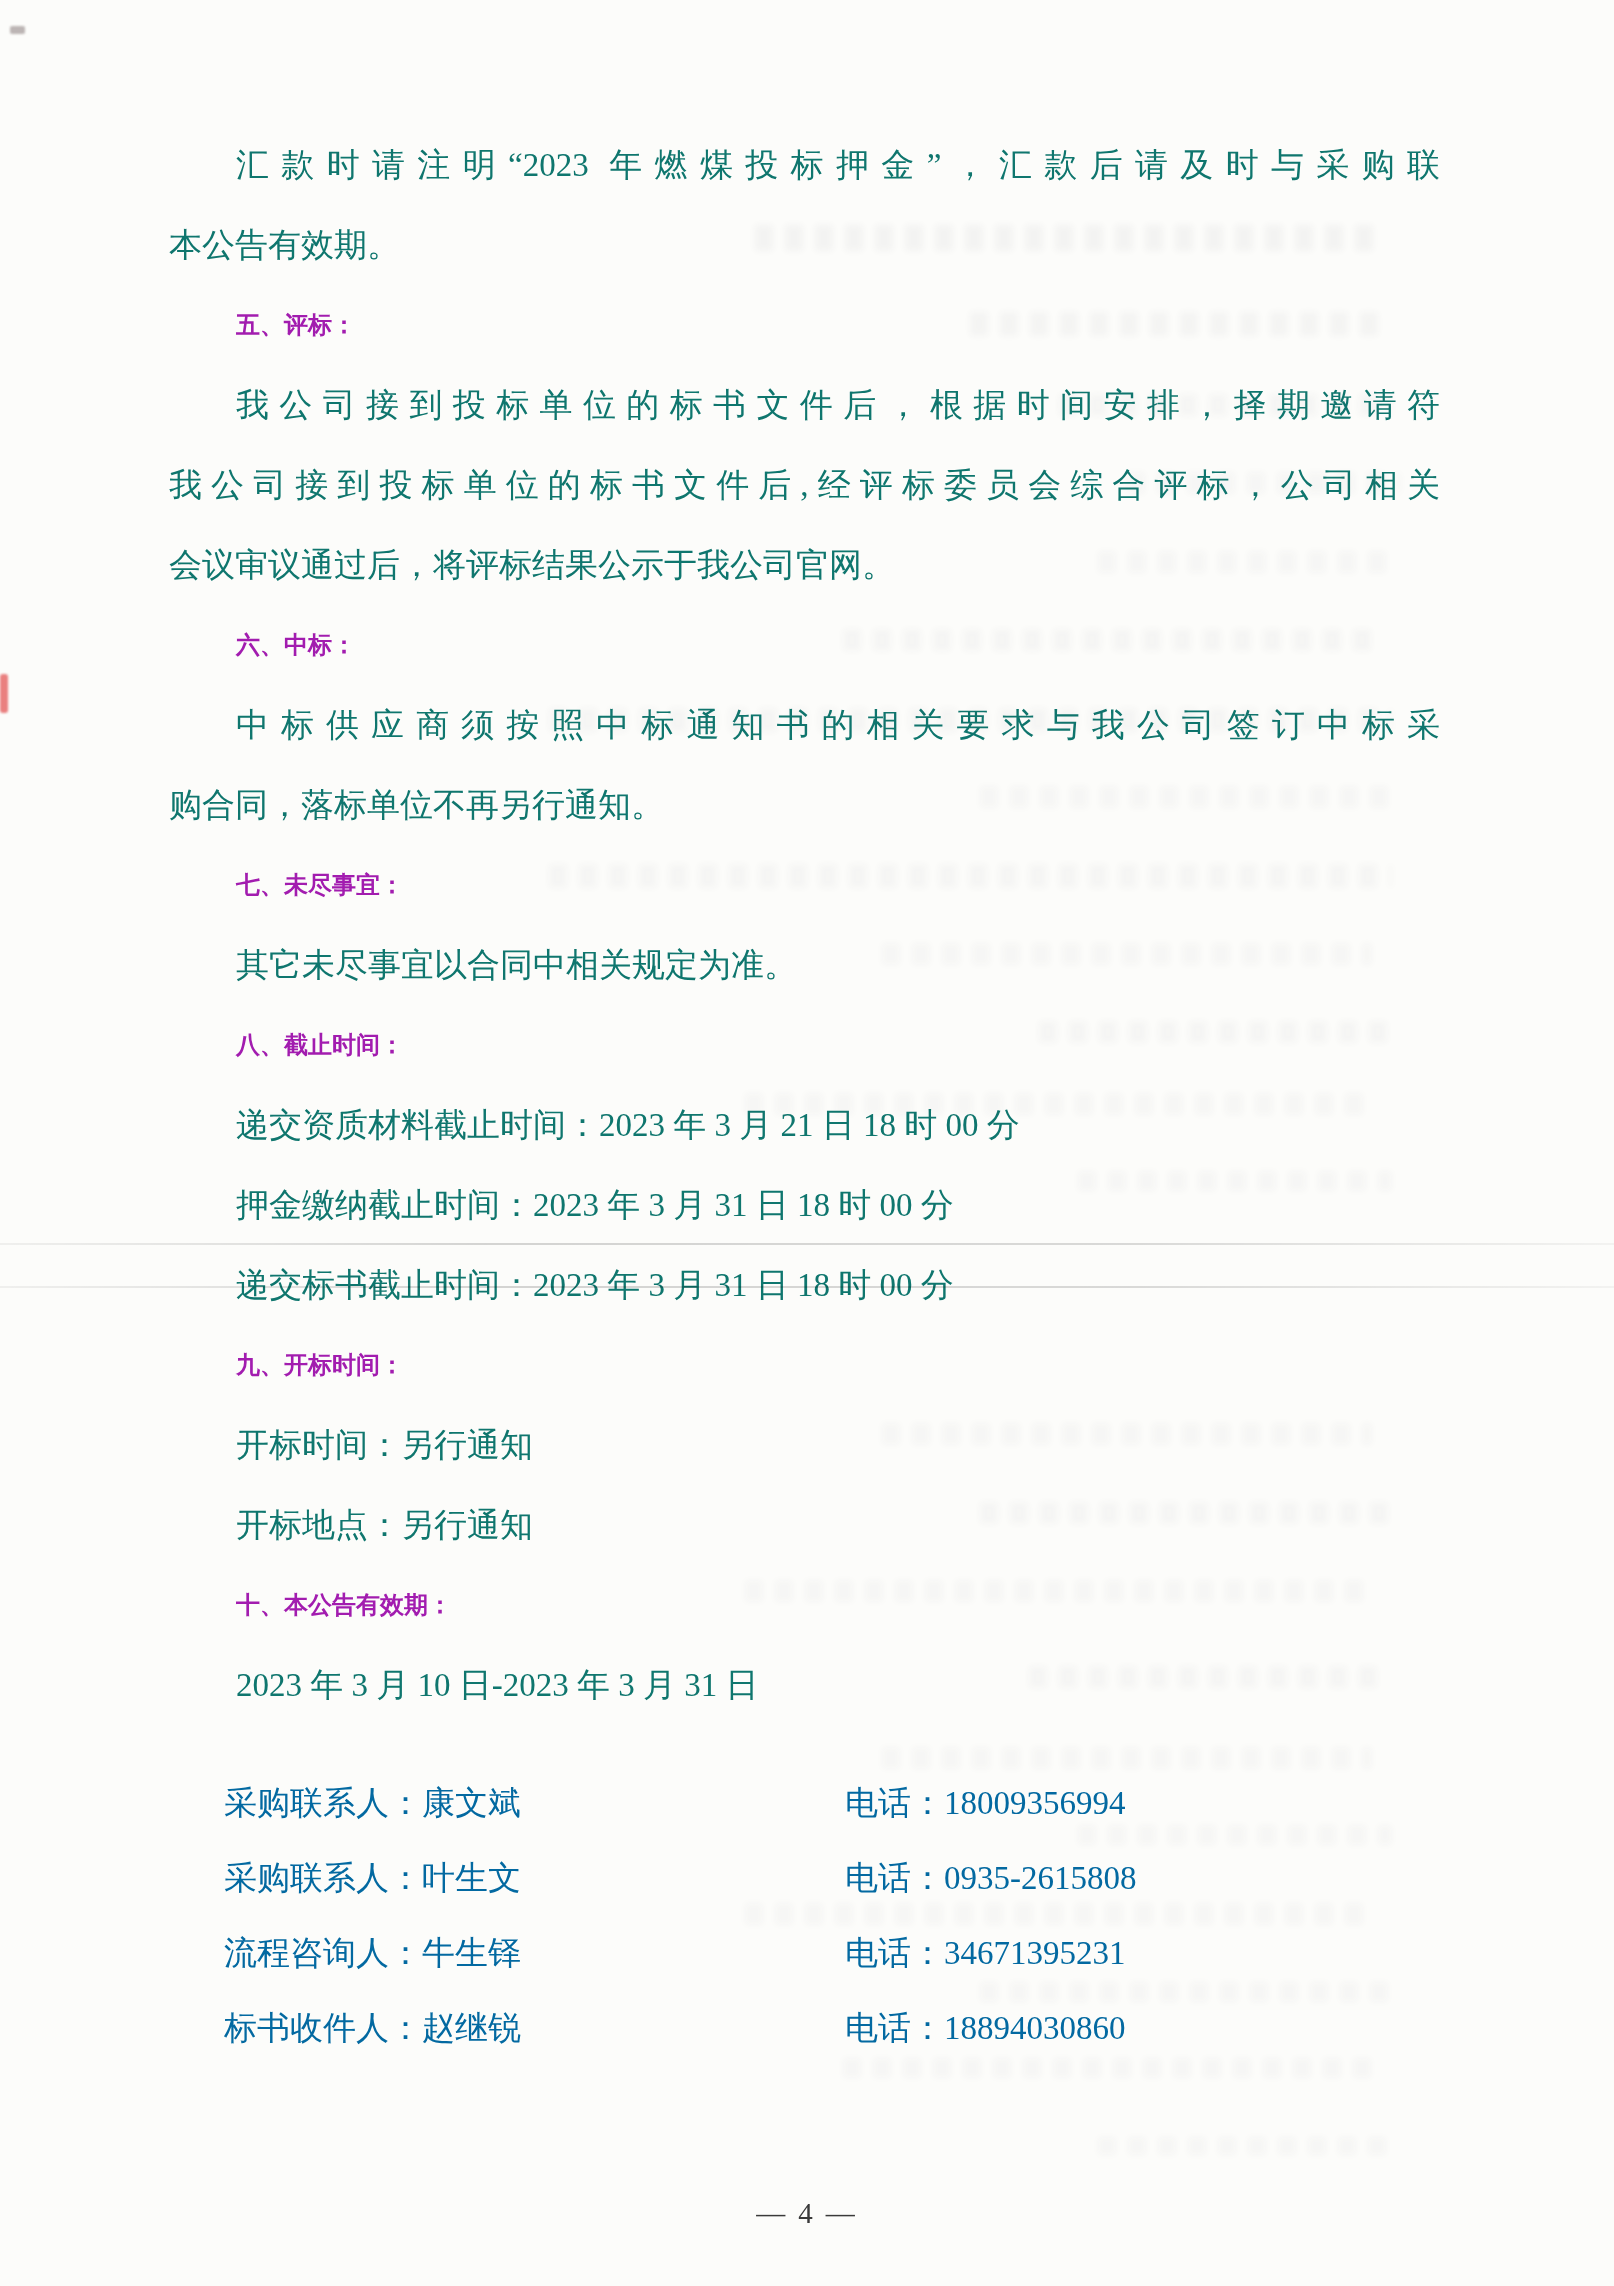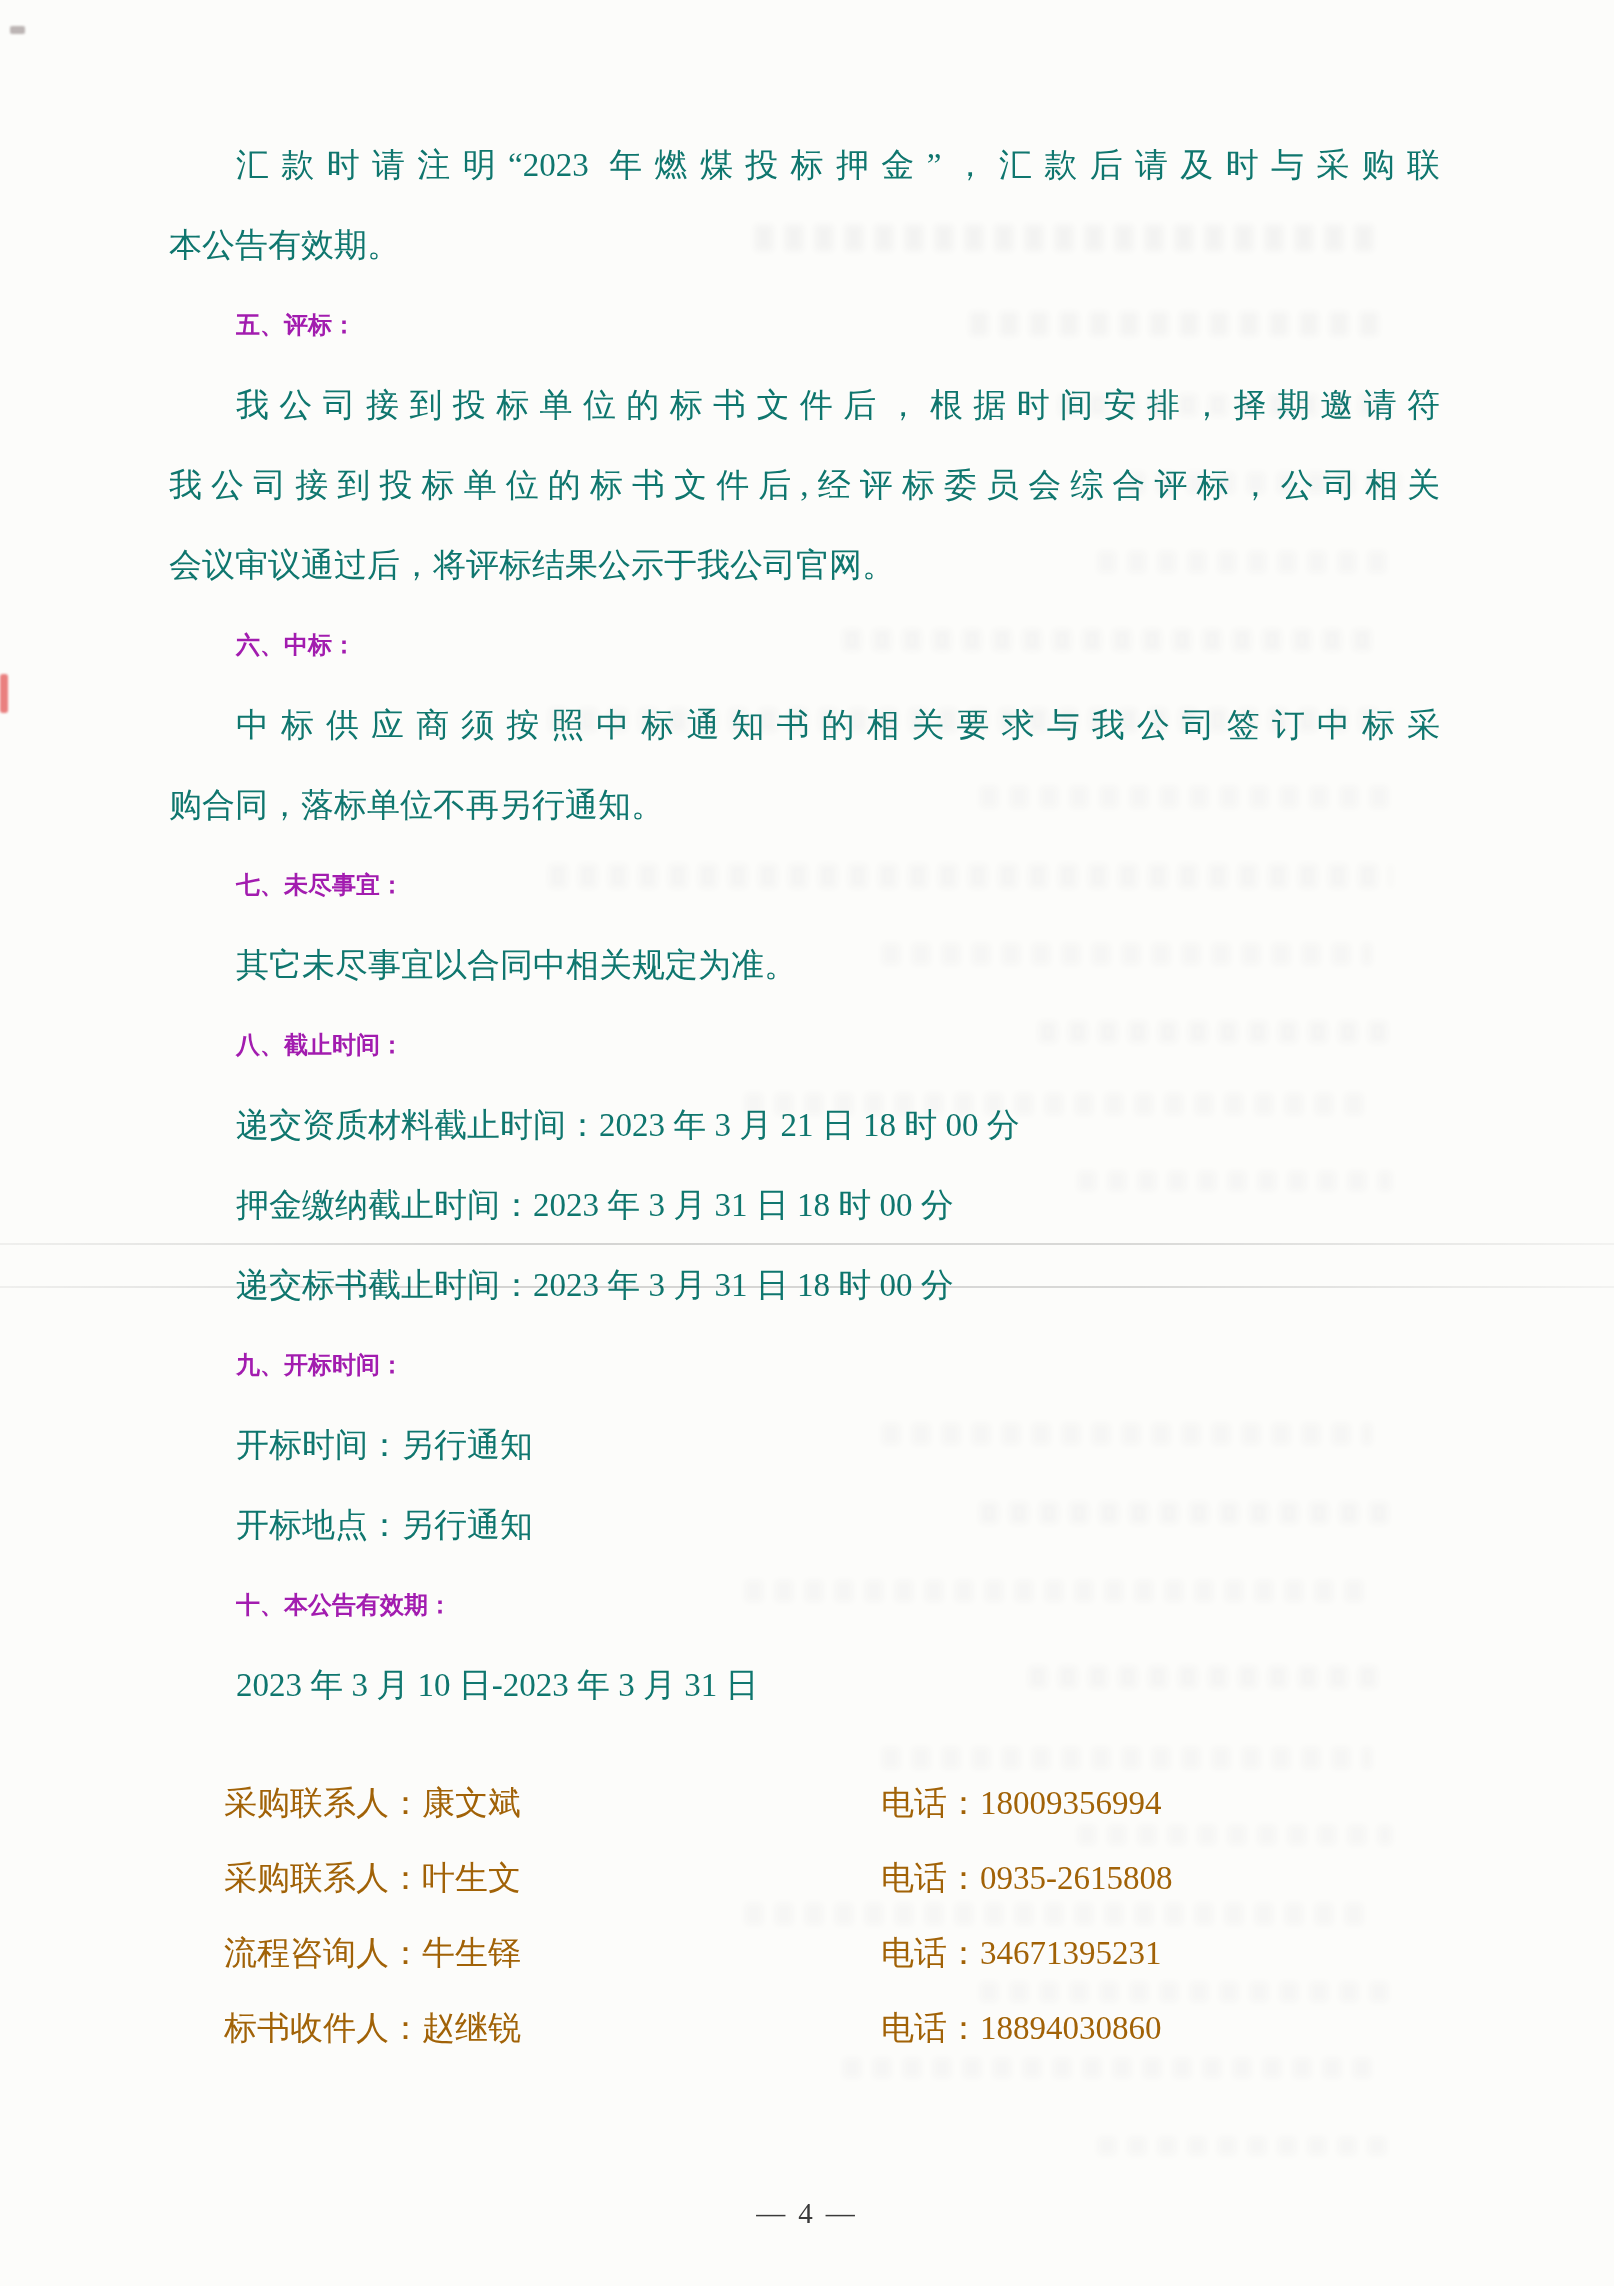--- a/index.html
+++ b/index.html
@@ -31,25 +31,25 @@
     font-size:24px;
     color:#a21caf;
   }
   .contacts{margin-top:41px;}
   .contact-row{
     position:relative;
     height:75px;
     line-height:75px;
     font-size:33px;
     padding-left:55px;
-    color:#a16207;
+    color:#0369a1;
   }
   .contact-phone{
     position:absolute;
-    left:712px;top:0;
+    left:676px;top:0;
   }
   .page-number{
     position:absolute;
     left:0;right:0;bottom:57px;
     text-align:center;
     font-size:29px;
     color:#3a3a3a;
     letter-spacing:2.9px;
   }
   

